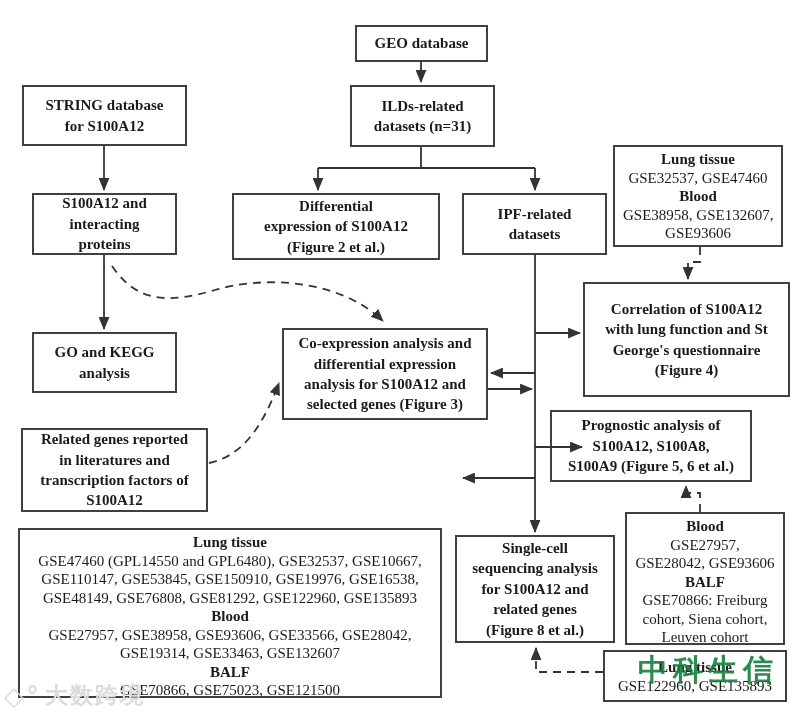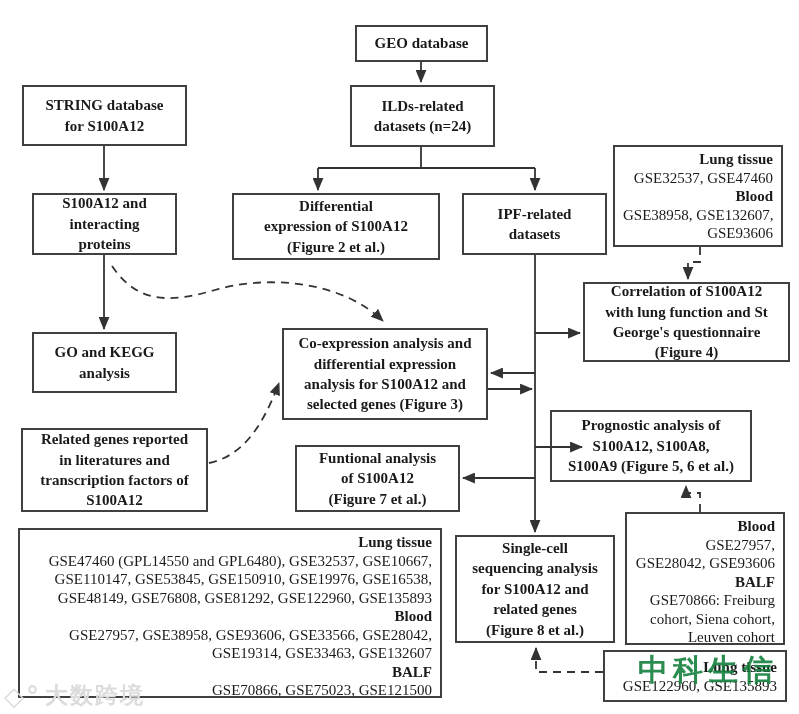--- a/index.html
+++ b/index.html
@@ -12,21 +12,21 @@
     position:absolute;background:#ffffff;border:2px solid #404040;box-sizing:border-box;
     font-size:15px;z-index:2;
   }
   .node .ln{white-space:nowrap;}
   .node .ln.b{font-weight:bold;}
   .node.c{
     display:flex;flex-direction:column;justify-content:center;align-items:center;
     text-align:center;line-height:1.36;font-weight:bold;
   }
   .node.l{
-    padding:3px 8px;text-align:right;font-weight:normal;line-height:18.5px;
+    padding:3px 8px;text-align:center;font-weight:normal;line-height:18.5px;
   }
   .node.heavy{border-width:2.5px;}
   .wm{position:absolute;z-index:6;pointer-events:none;font-weight:bold;}
   #wm-right{left:638px;top:650px;font-size:30px;letter-spacing:5px;color:#15803d;opacity:.9;
     font-family:"DejaVu Sans",sans-serif;}
   #wm-left{left:4px;top:680px;font-size:23px;letter-spacing:2px;color:#dcdcdc;
     font-family:"DejaVu Sans",sans-serif;display:flex;align-items:center;gap:4px;}
   #wm-left .logo{font-size:26px;line-height:1;}
 </style>
 </head>
@@ -60,21 +60,21 @@
       <path stroke-dasharray="8 6" d="M700,512 L700,493 L686,493 L686,486" marker-end="url(#ah)"></path>
       <path stroke-dasharray="8 6" d="M603,672 L536,672 L536,648" marker-end="url(#ah)"></path>
     </g>
   </svg>
 
   <div class="node c" style="left:355px;top:25px;width:133px;height:37px">
       <div class="ln b">GEO database</div>
     </div>
   <div class="node c" style="left:350px;top:85px;width:145px;height:62px">
       <div class="ln b">ILDs-related</div>
-      <div class="ln b">datasets (n=24)</div>
+      <div class="ln b">datasets (n=31)</div>
     </div>
   <div class="node c" style="left:22px;top:85px;width:165px;height:61px">
       <div class="ln b">STRING database</div>
       <div class="ln b">for S100A12</div>
     </div>
   <div class="node l" style="left:613px;top:145px;width:170px;height:102px">
       <div class="ln b">Lung tissue</div>
       <div class="ln">GSE32537, GSE47460</div>
       <div class="ln b">Blood</div>
       <div class="ln">GSE38958, GSE132607,</div>
@@ -87,21 +87,21 @@
     </div>
   <div class="node c" style="left:232px;top:193px;width:208px;height:67px">
       <div class="ln b">Differential</div>
       <div class="ln b">expression of S100A12</div>
       <div class="ln b">(Figure 2 et al.)</div>
     </div>
   <div class="node c" style="left:462px;top:193px;width:145px;height:62px">
       <div class="ln b">IPF-related</div>
       <div class="ln b">datasets</div>
     </div>
-  <div class="node c" style="left:583px;top:282px;width:207px;height:80px">
+  <div class="node c" style="left:583px;top:282px;width:207px;height:115px">
       <div class="ln b">Correlation of S100A12</div>
       <div class="ln b">with lung function and St</div>
       <div class="ln b">George's questionnaire</div>
       <div class="ln b">(Figure 4)</div>
     </div>
   <div class="node c" style="left:32px;top:332px;width:145px;height:61px">
       <div class="ln b">GO and KEGG</div>
       <div class="ln b">analysis</div>
     </div>
   <div class="node c" style="left:282px;top:328px;width:206px;height:92px">
@@ -113,25 +113,20 @@
   <div class="node c" style="left:550px;top:410px;width:202px;height:72px">
       <div class="ln b">Prognostic analysis of</div>
       <div class="ln b">S100A12, S100A8,</div>
       <div class="ln b">S100A9 (Figure 5, 6 et al.)</div>
     </div>
   <div class="node c" style="left:21px;top:428px;width:187px;height:84px">
       <div class="ln b">Related genes reported</div>
       <div class="ln b">in literatures and</div>
       <div class="ln b">transcription factors of</div>
       <div class="ln b">S100A12</div>
-    </div>
-  <div class="node c" style="left:295px;top:445px;width:165px;height:67px">
-      <div class="ln b">Funtional analysis</div>
-      <div class="ln b">of S100A12</div>
-      <div class="ln b">(Figure 7 et al.)</div>
     </div>
   <div class="node l heavy" style="left:18px;top:528px;width:424px;height:170px">
       <div class="ln b">Lung tissue</div>
       <div class="ln">GSE47460 (GPL14550 and GPL6480), GSE32537, GSE10667,</div>
       <div class="ln">GSE110147, GSE53845, GSE150910, GSE19976, GSE16538,</div>
       <div class="ln">GSE48149, GSE76808, GSE81292, GSE122960, GSE135893</div>
       <div class="ln b">Blood</div>
       <div class="ln">GSE27957, GSE38958, GSE93606, GSE33566, GSE28042,</div>
       <div class="ln">GSE19314, GSE33463, GSE132607</div>
       <div class="ln b">BALF</div>

